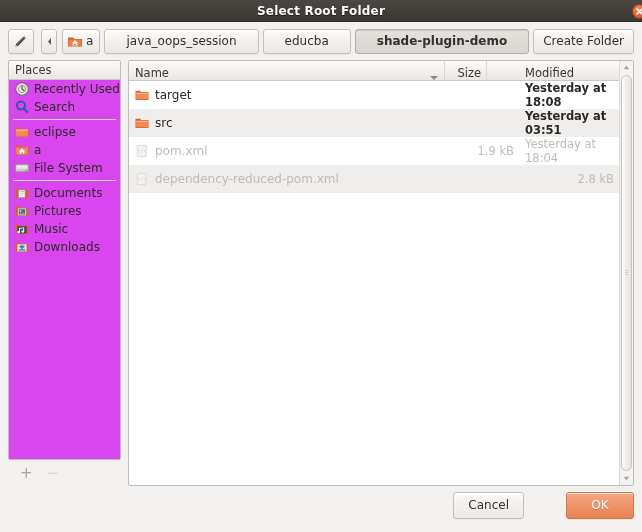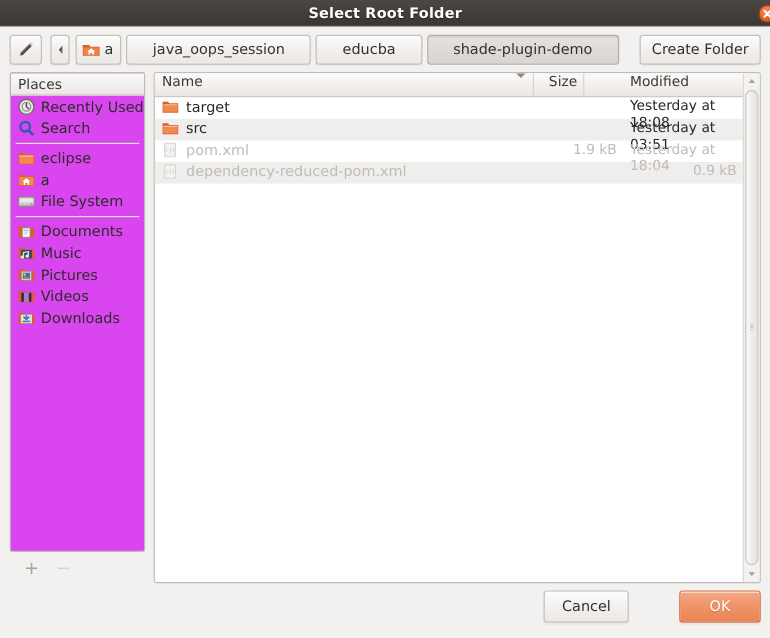--- a/index.html
+++ b/index.html
@@ -62,21 +62,21 @@
     white-space: nowrap;
   }
   .btn-icon { width: 27px; padding: 0; }
   .btn-chevron { width: 16px; padding: 0; margin-left: 7px; }
   .pathbar { display: flex; align-items: center; margin-left: 5px; }
   .pathbar .btn { margin-right: 4px; }
   .pathbar .btn.home { padding: 0 6px 0 4px; gap: 3px; }
   .pathbar .btn.active {
     background: linear-gradient(to bottom, #e6e2de 0%, #dedad6 50%, #d9d5d1 100%);
     border-color: #b4afaa;
-    font-weight: normal;
+    font-weight: bold;
     box-shadow: 0 1px 1px rgba(0,0,0,.10) inset;
   }
   .spacer { flex: 1 1 auto; }
   .create-folder {
     margin-right: 0;
     padding: 0 9px;
   }
 
   
   .body {
@@ -145,57 +145,57 @@
     min-height: 0;
   }
   .fl-head {
     display: flex;
     height: 20px; flex: 0 0 20px;
     background: linear-gradient(to bottom, #fbfafa 0%, #f2f0ee 55%, #e9e6e3 100%);
     border-bottom: 1px solid #cdc8c3;
     color: #3a3835; font-size: 11.5px;
   }
   .fl-head .cell {
-    display: flex; align-items: flex-start;
+    display: flex; align-items: flex-end;
     border-right: 1px solid #d8d4d0;
     padding-left: 6px;
     position: relative;
     gap: 27px;
   }
   .fl-head .cell:last-child { border-right: none; }
   .col-name { flex: 1 1 auto; min-width: 0; }
   .col-size { width: 42px; flex: 0 0 42px; justify-content: flex-end; padding-right: 5px; }
   .col-mod  { width: 100px; flex: 0 0 100px; margin-left: 32px; }
   .sort-arrow {
     margin-left: auto; margin-right: 6px;
     width: 0; height: 0;
     border-left: 4px solid transparent;
     border-right: 4px solid transparent;
     border-top: 4px solid #8d8884;
   }
   .fl-rows { flex: 1 1 auto; overflow: hidden; }
   .fl-row {
-    display: flex; height: 18px; align-items: flex-start;
+    display: flex; height: 28px; align-items: center;
     font-size: 12px; color: #2b2926;
     cursor: default;
   }
   .fl-row.alt { background: #f0eeec; }
   .fl-row.dim { color: #bfbcb8; }
   .fl-row .c-name {
     flex: 1 1 auto; min-width: 0; display: flex; align-items: center;
     gap: 5px; padding-left: 5px; overflow: hidden; white-space: nowrap;
   }
   .fl-row .c-size {
     width: 42px; flex: 0 0 42px; text-align: right; padding-right: 5px;
     font-size: 11.5px;
   }
   .fl-row .c-mod {
     width: 100px; flex: 0 0 100px; padding-left: 6px; font-size: 11.5px;
   }
-  .fl-row.bold .c-mod { font-weight: normal; color: #2b2926; }
+  .fl-row.bold .c-mod { font-weight: bold; color: #2b2926; }
 
   
   .scroll-col {
     width: 14px; flex: 0 0 14px;
     background: #f4f2f0;
     border-left: 1px solid #dcd8d4;
     display: flex; flex-direction: column; align-items: center;
   }
   .sb-arrow {
     width: 13px; height: 13px; flex: 0 0 13px;
@@ -360,44 +360,34 @@
             <rect x="4.6" y="5.0" width="6.4" height="7.6" fill="#ffffff" stroke="#9b9894" stroke-width=".7"></rect>
             <rect x="5.6" y="6.4" width="4.4" height=".8" fill="#7da2c4"></rect>
             <rect x="5.6" y="8.0" width="4.4" height=".8" fill="#c8c5c1"></rect>
             <rect x="5.6" y="9.6" width="3.2" height=".8" fill="#c8c5c1"></rect>
           </svg>
           <span class="place-label">Documents</span>
         </div>
         <div class="place-row">
           <svg class="ico" viewBox="0 0 16 16">
             <path d="M1.5 3.6h4.6l1.0 1.3H14.5v8.0h-13z" fill="#d9602c"></path>
-            <rect x="3.4" y="5.2" width="9.2" height="7.2" fill="#3e4a5c"></rect>
-            <path d="M10.2 6.2v4.3a1.5 1.3 0 1 1-1.1-1.25V7.2l-3 .7v3.4a1.5 1.3 0 1 1-1.1-1.25V7.0z" fill="#dfe6ee"></path>
-          </svg>
-          <span class="place-label">Music</span>
-        </div>
-        <div class="place-row">
-          <svg class="ico" viewBox="0 0 16 16">
-            <path d="M1.5 3.6h4.6l1.0 1.3H14.5v8.0h-13z" fill="#d9602c"></path>
             <rect x="4.0" y="5.2" width="8.0" height="7.2" fill="#e9e6e2" stroke="#9b9894" stroke-width=".6"></rect>
             <rect x="4.9" y="6.2" width="6.2" height="5.2" fill="#4b6f9c"></rect>
             <circle cx="6.5" cy="7.8" r=".9" fill="#f4e06a"></circle>
             <path d="M4.9 11.4l2.2-2.4 1.6 1.6 1.2-1.0 1.2 1.8z" fill="#7fa06a"></path>
           </svg>
           <span class="place-label">Pictures</span>
         </div>
         <div class="place-row">
           <svg class="ico" viewBox="0 0 16 16">
             <path d="M1.5 3.6h4.6l1.0 1.3H14.5v8.0h-13z" fill="#d9602c"></path>
-            <rect x="4.0" y="5.0" width="8.0" height="7.6" fill="#6b3f82"></rect>
-            <rect x="4.0" y="5.0" width="1.5" height="7.6" fill="#2f2237"></rect>
-            <rect x="10.5" y="5.0" width="1.5" height="7.6" fill="#2f2237"></rect>
-            <rect x="6.0" y="5.0" width="3.9" height="7.6" fill="#a87ec0"></rect>
-          </svg>
-          <span class="place-label">Videos</span>
+            <rect x="3.4" y="5.2" width="9.2" height="7.2" fill="#3e4a5c"></rect>
+            <path d="M10.2 6.2v4.3a1.5 1.3 0 1 1-1.1-1.25V7.2l-3 .7v3.4a1.5 1.3 0 1 1-1.1-1.25V7.0z" fill="#dfe6ee"></path>
+          </svg>
+          <span class="place-label">Music</span>
         </div>
         <div class="place-row">
           <svg class="ico" viewBox="0 0 16 16">
             <path d="M1.5 3.6h4.6l1.0 1.3H14.5v8.0h-13z" fill="#d9602c"></path>
             <rect x="3.4" y="5.2" width="9.2" height="7.2" fill="#dfe4e9"></rect>
             <path d="M8 6.0v3.2m0 0l-2-2m2 2l2-2" stroke="#3e7ab5" stroke-width="1.4" fill="none" stroke-linecap="round"></path>
             <rect x="4.8" y="10.2" width="6.4" height="1.3" fill="#3e7ab5"></rect>
           </svg>
           <span class="place-label">Downloads</span>
         </div>
@@ -470,21 +460,21 @@
               </div>
 
               <div class="fl-row alt dim">
                 <span class="c-name">
                   <svg class="ico" viewBox="0 0 16 16">
                     <rect x="3.2" y="2.4" width="9.0" height="11.2" rx=".6" fill="#f4f2f0" stroke="#d8d5d1" stroke-width=".9"></rect>
                     <path d="M5.4 6.6l-1.1 1.4 1.1 1.4M10.0 6.6l1.1 1.4-1.1 1.4M8.6 6.0l-1.2 4.0" stroke="#dcd9d5" stroke-width=".9" fill="none"></path>
                   </svg>
                   <span>dependency-reduced-pom.xml</span>
                 </span>
-                <span class="c-size">0.9 kB</span>
+                <span class="c-size">2.8 kB</span>
               </div>
 
             </div>
           </div>
 
           <div class="scroll-col">
             <div class="sb-arrow">
               <svg width="7" height="5" viewBox="0 0 7 5">
                 <path d="M3.5 .8 L6.2 4.2 L.8 4.2 Z" fill="#a5a19d"></path>
               </svg>

